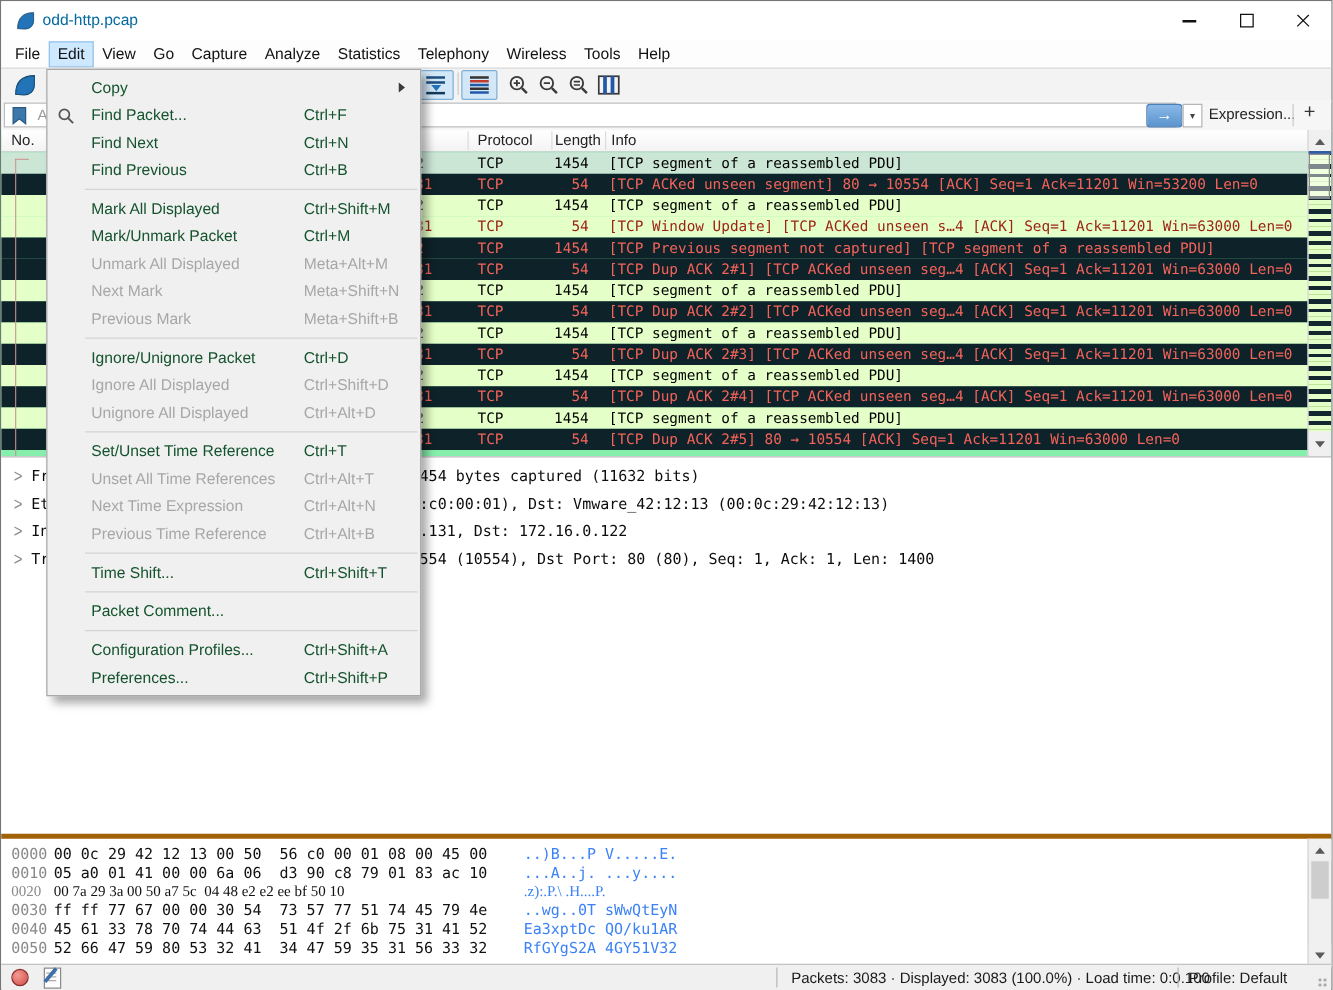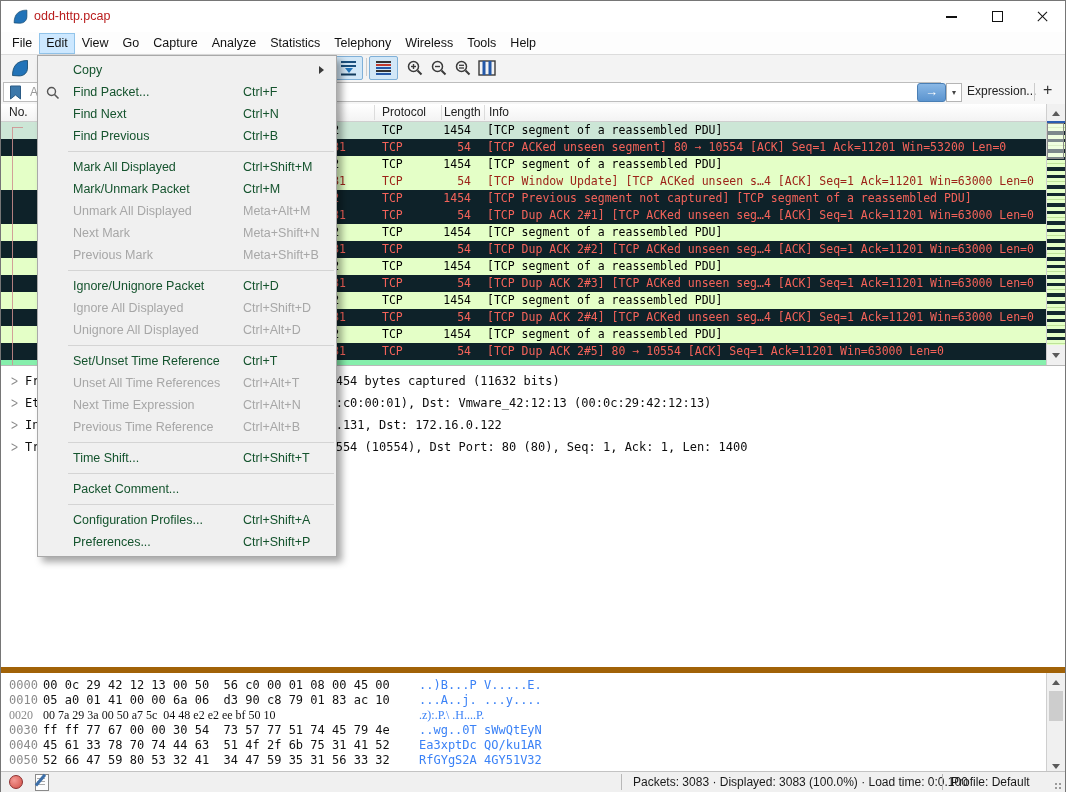--- a/index.html
+++ b/index.html
@@ -2,21 +2,21 @@
 <html><head>
 <meta charset="utf-8">
 <style>
   html,body{margin:0;padding:0;width:1066px;height:792px;overflow:hidden;
     font-family:"Liberation Sans",sans-serif;-webkit-font-smoothing:antialiased;}
   .win{position:absolute;left:0;top:0;width:1064px;height:790px;border:1px solid #767676;background:#fff;}
 
   
   .titlebar{position:absolute;left:0;top:0;width:100%;height:31px;background:#fff;}
   .fin{position:absolute;left:11px;top:7px;}
-  .title{position:absolute;left:33px;top:8px;font-size:12.5px;color:#b91c1c;}
+  .title{position:absolute;left:33px;top:8px;font-size:12.5px;color:#0369a1;}
   .wc{position:absolute;top:0;width:46px;height:30px;}
   .wc-min{right:90px;} .wc-max{right:45px;} .wc-close{right:0;}
   .wc .bar{position:absolute;left:17px;top:15px;width:11px;height:1.5px;background:#111;}
   .wc .box{position:absolute;left:18px;top:10px;width:9px;height:9px;border:1.2px solid #111;}
   .wc .x1,.wc .x2{position:absolute;left:17px;top:15px;width:13px;height:1.3px;background:#111;}
   .wc .x1{transform:rotate(45deg);} .wc .x2{transform:rotate(-45deg);}
 
   
   .menubar{position:absolute;left:0;top:31px;width:100%;height:22px;background:#fdfdfd;display:flex;padding-left:4px;box-sizing:border-box;}
   .mbi{font-size:12.5px;color:#111;padding:0 6px;line-height:19px;height:19px;margin-top:1px;border:1px solid transparent;}
@@ -66,21 +66,21 @@
   .mthumb{position:absolute;left:0;top:19px;width:17px;height:36px;background:rgba(255,255,255,.45);border:1px solid #8a8a8a;box-sizing:border-box;}
   .mpos{position:absolute;left:0;top:17px;width:18px;height:2px;background:#2a5db0;}
 
   
   .details{position:absolute;left:0;top:364px;width:100%;height:302px;background:#fff;border-top:1px solid #b9b9b9;}
   .drow{position:absolute;left:0;width:100%;height:22px;line-height:22px;white-space:pre;}
   .dchev{position:absolute;left:10px;color:#8a8a8a;font-size:12px;transform:scaleY(1.2);}
   .dtext{position:absolute;left:24px;font-family:"DejaVu Sans Mono",monospace;font-size:12px;color:#0d0d0d;}
 
   
-  .hexpane{position:absolute;left:0;top:666px;width:100%;height:104px;background:#fff;border-top:6px solid #a16207;font-family:"DejaVu Sans Mono",monospace;font-size:12px;}
+  .hexpane{position:absolute;left:0;top:666px;width:100%;height:104px;background:#fff;border-top:4px solid #a16207;font-family:"DejaVu Sans Mono",monospace;font-size:12px;}
   .hrow{position:absolute;left:0;width:100%;height:15px;line-height:15px;white-space:pre;}
   .hoff{position:absolute;left:8px;color:#8a8a8a;}
   .hbytes{position:absolute;left:42px;color:#111;}
   .hascii{position:absolute;left:418px;color:#3b82f6;}
   .hscroll{position:absolute;right:0;top:0;width:18px;height:103px;background:#f0f0f0;border-left:1px solid #cfcfcf;}
   .hthumb{position:absolute;left:2px;top:18px;width:14px;height:30px;background:#cdcdcd;}
 
   
   .statusbar{position:absolute;left:0;top:770px;width:100%;height:20px;background:#f0f0f0;border-top:1px solid #c3c3c3;font-size:12px;color:#1a1a1a;}
   .expert{position:absolute;left:8px;top:3px;width:14px;height:14px;border-radius:50%;background:radial-gradient(circle at 35% 35%,#f49a94,#d04c44);border:1px solid #8c2f2f;box-sizing:border-box;}

